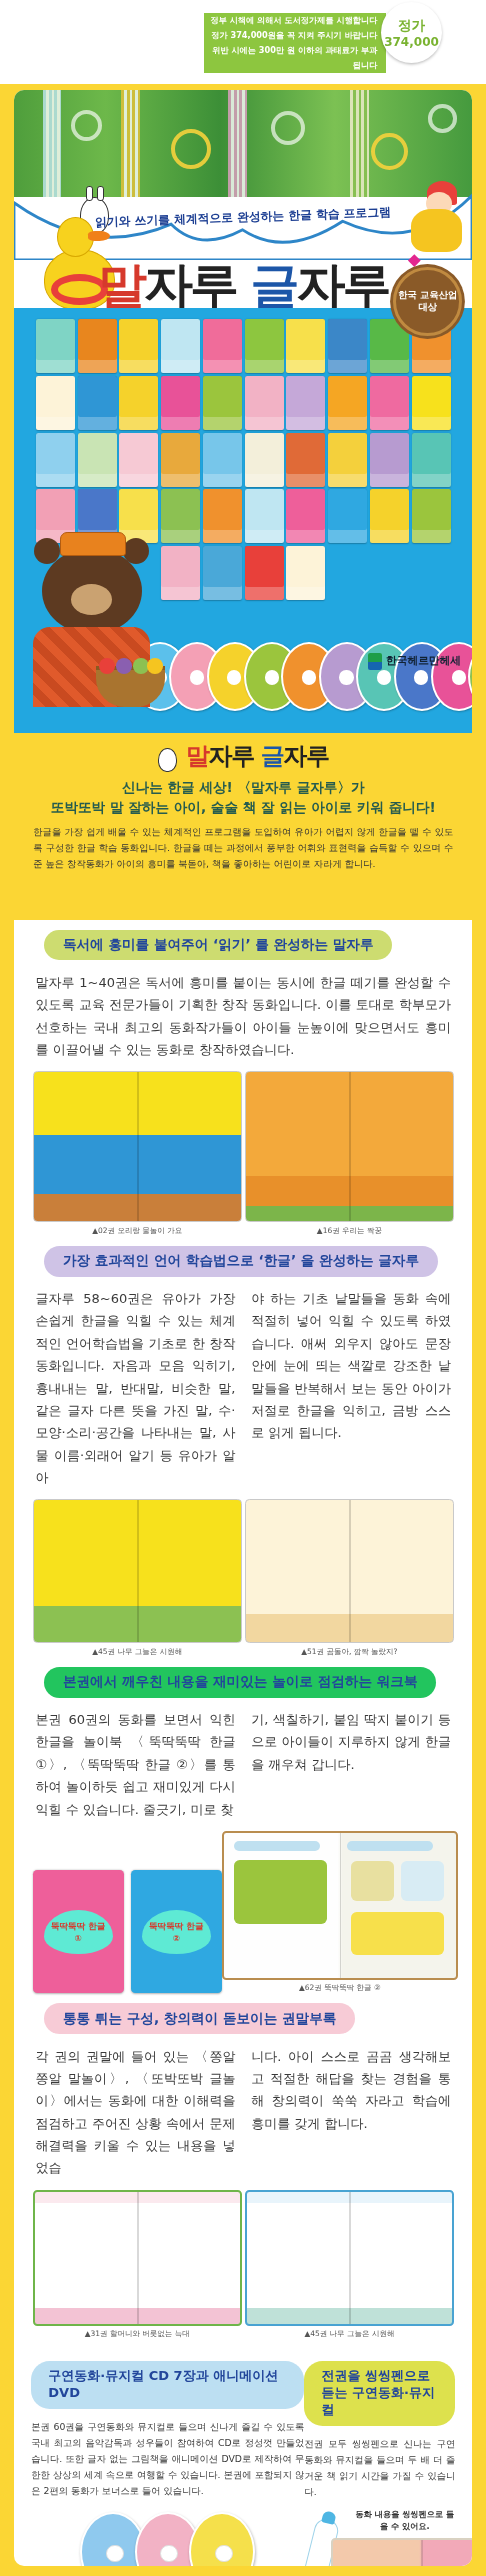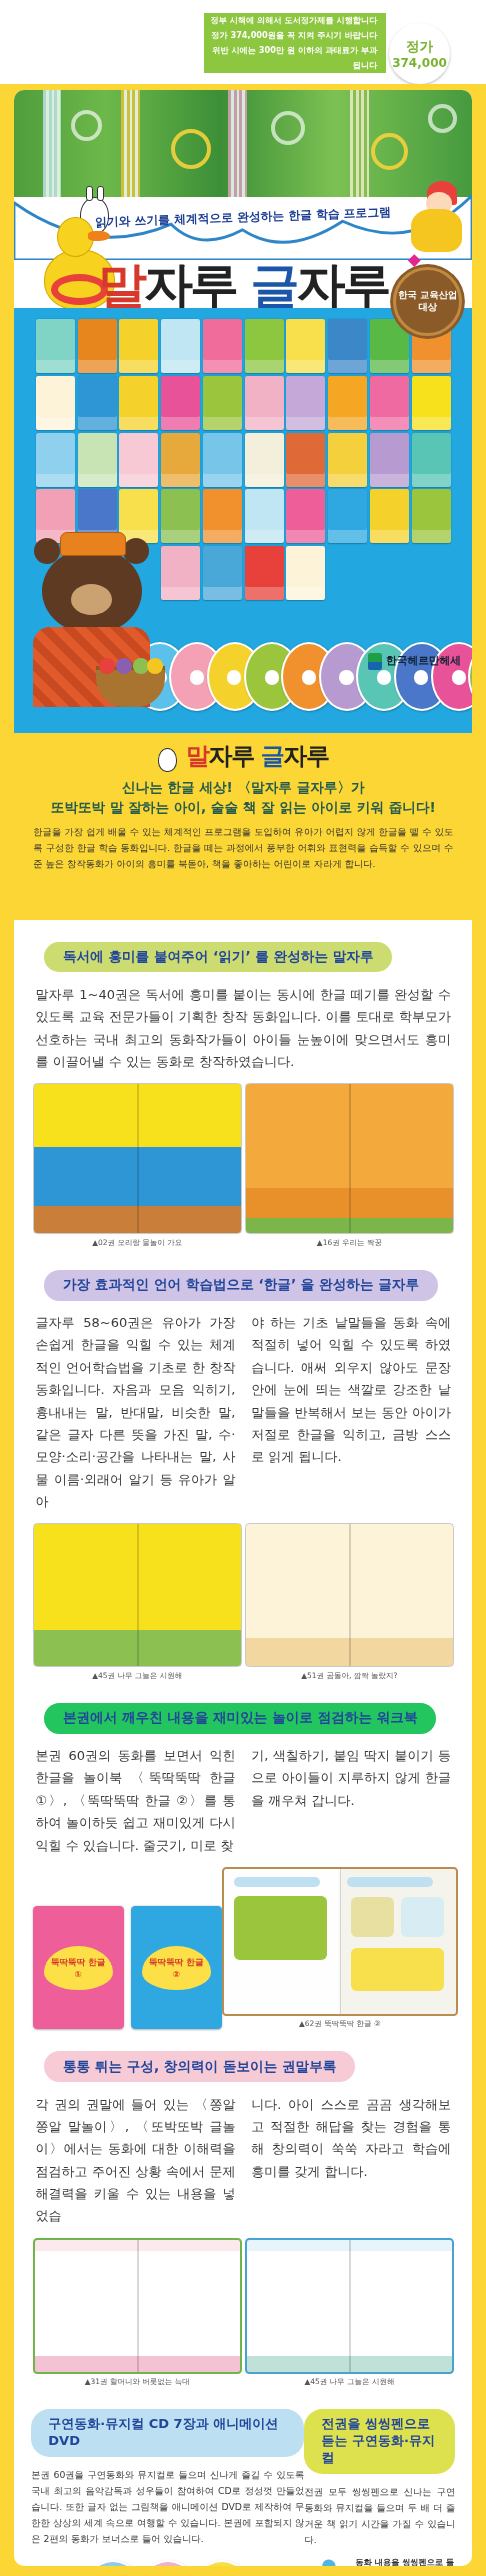--- a/index.html
+++ b/index.html
@@ -4,23 +4,23 @@
 <style>
   * { margin:0; padding:0; box-sizing:border-box; }
   body { font-family:"DejaVu Sans","Liberation Sans",sans-serif; background:#fff; }
   .page { position:relative; width:486px; height:2576px; background:#fff; overflow:hidden; }
 
   
   .notice { position:absolute; top:13px; left:204px; width:182px; height:60px;
     background:#8dc63f; padding:5.7px 8.6px 5.7px 5.7px; display:flex; flex-direction:column;
     justify-content:center; }
   .notice p { color:#fff; font-size:8.2px; font-weight:bold; text-align:right; line-height:1.85; }
-  .price-badge { position:absolute; top:23px; left:381px; width:61px; height:61px;
+  .price-badge { position:absolute; top:2px; left:381px; width:61px; height:61px;
     background:#fff; border-radius:50%; box-shadow:0 1.4px 2.9px rgba(0,0,0,.25);
-    display:flex; flex-direction:column; align-items:center; justify-content:center;margin-left:8px; }
+    display:flex; flex-direction:column; align-items:center; justify-content:center; }
   .price-badge .b1 { color:#7ab331; font-size:13.6px; font-weight:bold; }
   .price-badge .b2 { color:#7ab331; font-size:12px; font-weight:bold; }
 
   
   .frame { position:absolute; top:84px; left:0; width:486px; height:2492px;
     background:#fbd634; padding:5.7px 14.3px 10px 14.3px; }
   .panel { position:relative; width:458px; height:2476px; background:#fff;
     border-radius:10px; overflow:hidden; }
 
   
@@ -97,21 +97,21 @@
   .intro-logo { font-size:24px; font-weight:bold; letter-spacing:-1.4px; }
   .intro-logo .t-mal { color:#d6392c; } .intro-logo .t-geul { color:#1c56a8; }
   .intro-logo .t-black { color:#222; }
   .mini-bunny { display:inline-block; width:18.6px; height:24px; background:#fff; border:1.4px solid #333;
     border-radius:50% 50% 46% 46%; vertical-align:middle; margin-right:5.7px; }
   .intro-head { margin-top:5.7px; color:#265c4e; font-size:13.6px; font-weight:bold; line-height:1.45; }
   .intro-body { margin:7.1px auto 0 auto; width:420px; color:#333; font-size:9.3px; line-height:1.72;
     text-align:justify; }
 
   
-  .sec { position:relative; padding:22px 17px 0 17px; }
+  .sec { position:relative; padding:10px 17px 0 17px; }
   .pill { display:inline-block; border-radius:17px; padding:6.4px 18.6px; font-size:13.6px; font-weight:bold;
     color:#22469b; margin-left:13px; }
   .pill-green { background:#cddc70; } .pill-lav { background:#cfc3e6; }
   .pill-yg { background:#22c55e; } .pill-pink { background:#f7cbd6; }
   .cols { display:flex; gap:15.7px; margin:11.4px 4.3px 0 4.3px; }
   .cols p { flex:1; color:#3a3a3a; font-size:13px; line-height:1.72; text-align:justify; }
   .fig-row { display:flex; justify-content:space-between; margin:10px 1.4px 0 1.4px; }
   .fig { text-align:center; }
   .spread { position:relative; border:0.7px solid #c9c9c9; border-radius:4.3px; overflow:hidden; }
   .spread::after { content:""; position:absolute; top:0; bottom:0; left:50%; width:1.4px;
@@ -121,21 +121,21 @@
     background:linear-gradient(180deg,#f7e11c 42%,#2f96d5 42% 82%,#c97f3a 82%); }
   .sp1b { width:209px; height:151px;
     background:linear-gradient(180deg,#f3a93b 70%,#e8902a 70% 90%,#7cb54a 90%); }
   .sp2a { width:209px; height:144px;
     background:linear-gradient(180deg,#f7e11c 75%,#8cc152 75%); }
   .sp2b { width:209px; height:144px;
     background:linear-gradient(180deg,#fdf3d8 80%,#f2d7a0 80%); }
   .wb-cover { width:91px; height:123px; border-radius:4.3px; position:relative; display:flex;
     align-items:center; justify-content:center; box-shadow:0 0.7px 2.1px rgba(0,0,0,.3); }
   .wb-pink { background:#ee5f9a; } .wb-blue { background:#2fa8e1; }
-  .wb-label { background:#fde047; border-radius:50% 50% 50% 50%/60% 60% 40% 40%; padding:10px 7.1px;
+  .wb-label { background:#5eead4; border-radius:50% 50% 50% 50%/60% 60% 40% 40%; padding:10px 7.1px;
     font-size:8.6px; font-weight:bold; color:#d6392c; text-align:center; line-height:1.4; width:69px; }
   .sp3 { width:236px; height:149px; background:
     linear-gradient(90deg,#fefefe 0 49%,#f4f4ec 51% 100%); border:2.9px solid #b98d4f; }
   .sp3 .art { position:absolute; border-radius:5.7px; }
   .sp4a { width:209px; height:136px;
     background:linear-gradient(180deg,#fbe9ee 8%,#fff 8% 88%,#f3c3d4 88%); border:2.1px solid #6fb54a; }
   .sp4b { width:209px; height:136px;
     background:linear-gradient(180deg,#e8f4fb 8%,#fff 8% 88%,#bfe1d8 88%); border:2.1px solid #49a3d2; }
 
   

